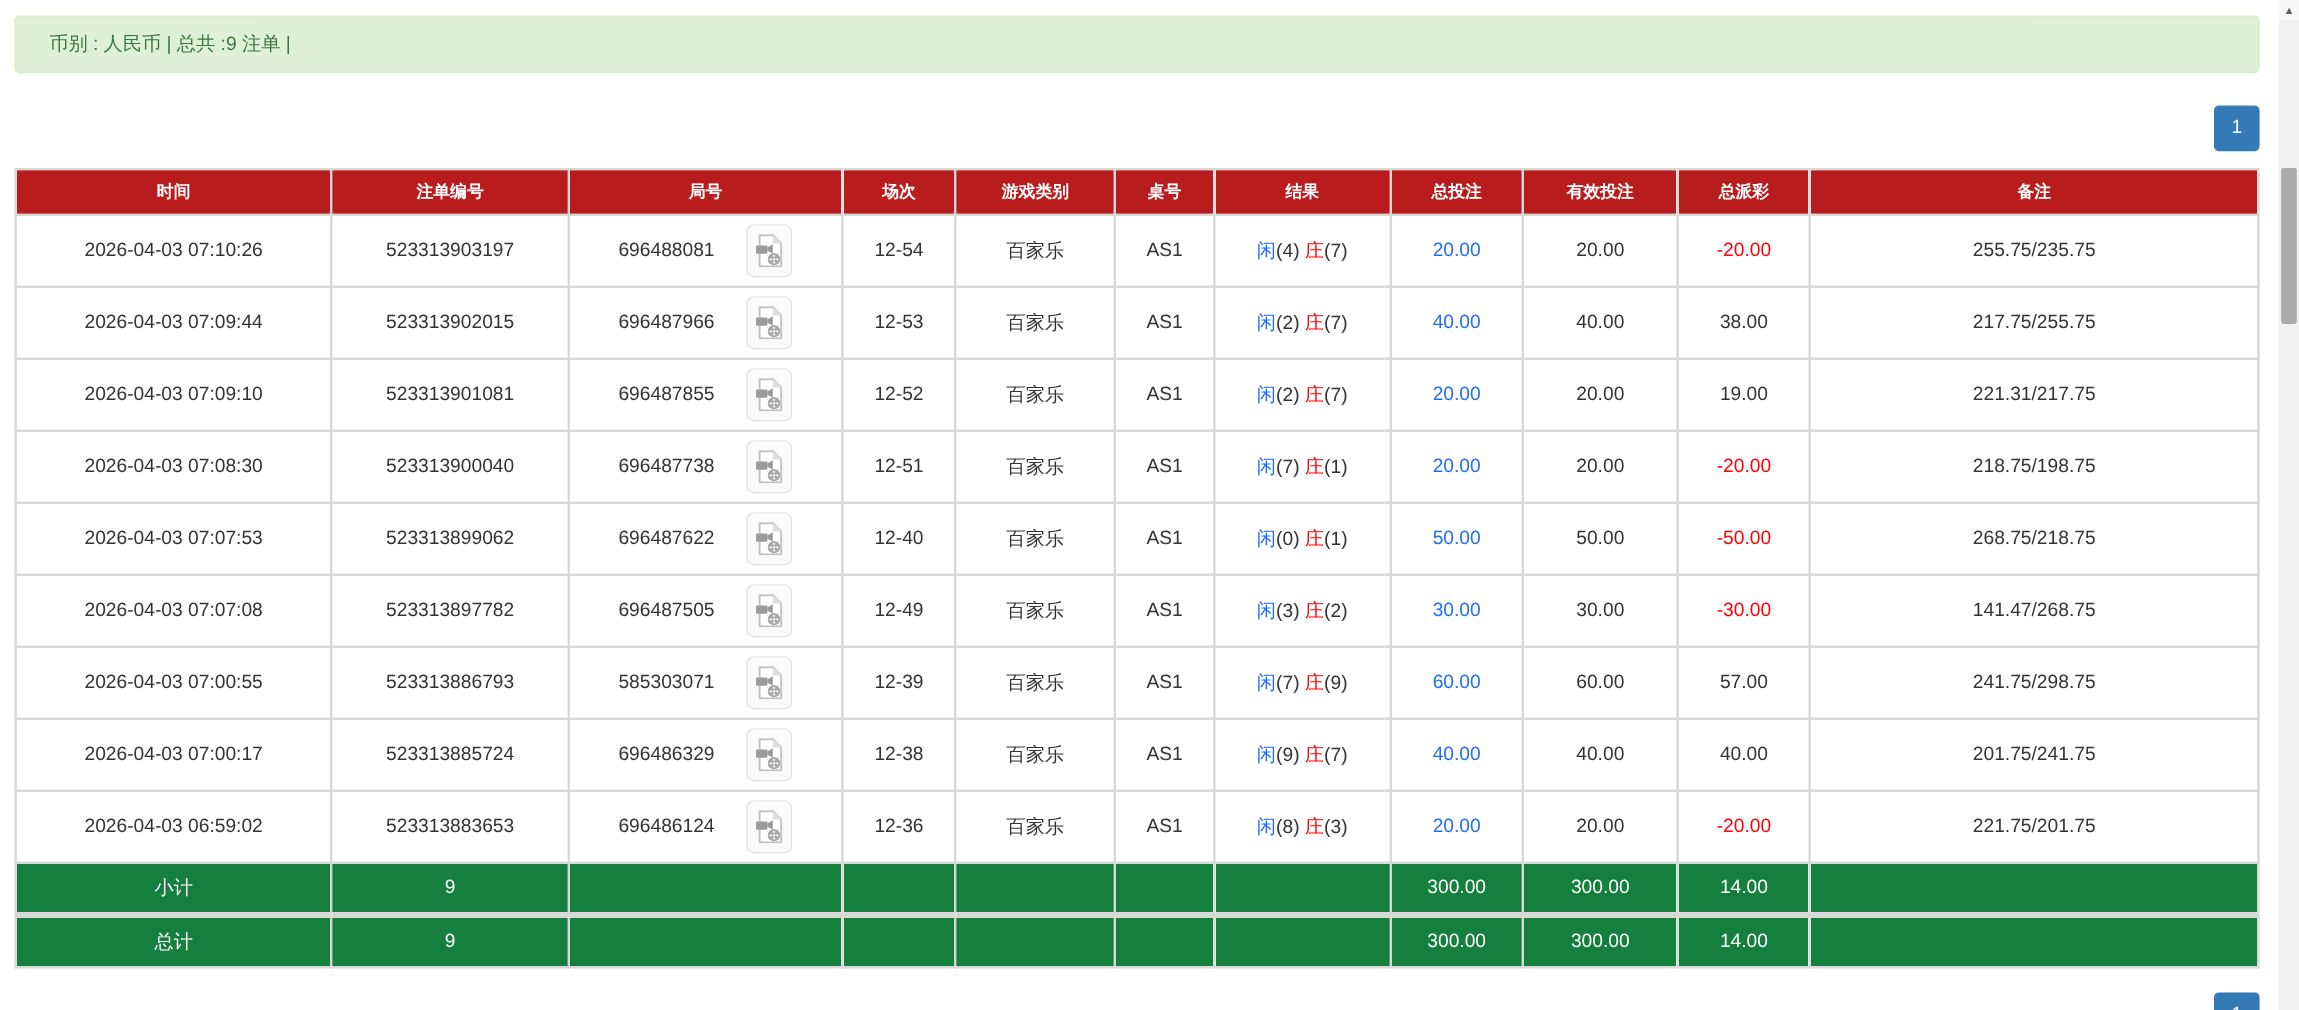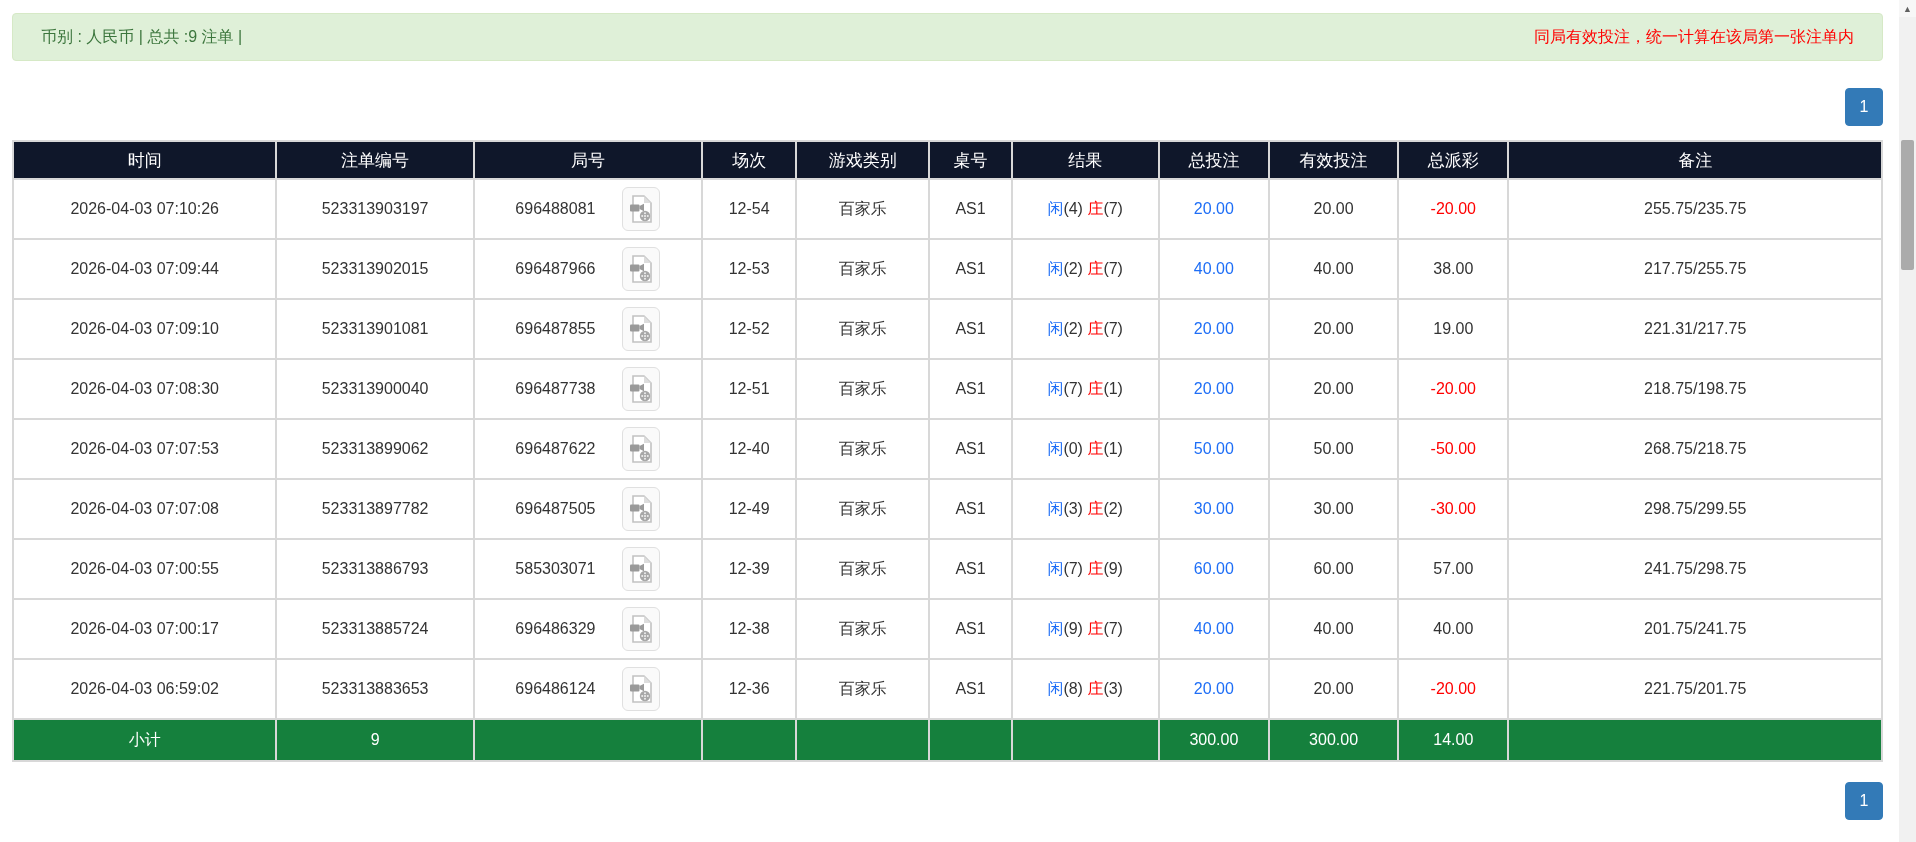--- a/index.html
+++ b/index.html
@@ -60,24 +60,24 @@
     table-layout: fixed;
   }
   table.report th, table.report td {
     border: 2px solid #d8d8d8;
     text-align: center;
     vertical-align: middle;
     overflow: hidden;
     white-space: nowrap;
   }
   thead th {
-    background: #0f172a;
+    background: #b91c1c;
     color: #ffffff;
-    font-size: 17px;
-    font-weight: normal;
+    font-size: 14px;
+    font-weight: bold;
     height: 34px;
     border-color: #cfcfcf;
   }
   tbody td {
     background: #ffffff;
     color: #333333;
     font-size: 16px;
     height: 56px;
   }
   .blue { color: #1e6ef6; }
@@ -134,21 +134,20 @@
     cursor: pointer;
   }
 </style>
 </head>
 <body>
 
 <div class="container">
 
   <div class="alert-bar">
     <span class="alert-left">币别 : 人民币 | 总共 :9 注单 |</span>
-    <span class="alert-right">同局有效投注，统一计算在该局第一张注单内</span>
   </div>
 
   <div class="pager-row">
     <div class="page-btn">1</div>
   </div>
 
   <table class="report">
     <colgroup>
       <col style="width:263px">
         <col style="width:197px">
@@ -343,21 +342,21 @@
                 </svg>
               </button>
             </span></td>
           <td>12-49</td>
           <td>百家乐</td>
           <td>AS1</td>
           <td><span class="blue">闲</span><span>(3) </span><span class="red">庄</span><span>(2)</span></td>
           <td><span class="blue">30.00</span></td>
           <td>30.00</td>
           <td class="red">-30.00</td>
-          <td>298.75/299.55</td>
+          <td>141.47/268.75</td>
         </tr>
         <tr>
           <td>2026-04-03 07:00:55</td>
           <td>523313886793</td>
           <td><span class="round-cell-inner">
               <span>585303071</span>
               <button class="video-btn">
                 <svg width="24" height="28" viewBox="0 0 24 28">
                   <path d="M4 1 h11 l7 7 v19 h-18 z" fill="#ffffff" stroke="#c2c2c2" stroke-width="1.6"></path>
                   <path d="M15 1 l7 7 h-7 z" fill="#dddddd"></path>
@@ -447,20 +446,33 @@
         <td></td>
         <td></td>
         <td></td>
         <td></td>
         <td></td>
         <td>300.00</td>
         <td>300.00</td>
         <td>14.00</td>
         <td></td>
       </tr>
+      <tr class="total-row">
+        <td>总计</td>
+        <td>9</td>
+        <td></td>
+        <td></td>
+        <td></td>
+        <td></td>
+        <td></td>
+        <td>300.00</td>
+        <td>300.00</td>
+        <td>14.00</td>
+        <td></td>
+      </tr>
     </tfoot>
   </table>
 
   <div class="pager-row pager-bottom">
     <div class="page-btn">1</div>
   </div>
 
 </div>
 
 <div class="scrollbar">

